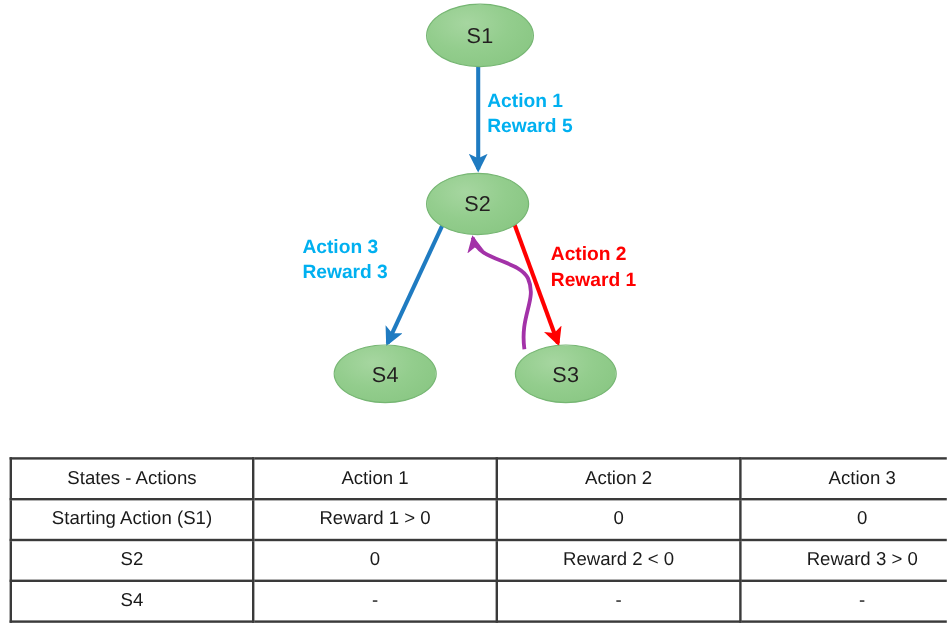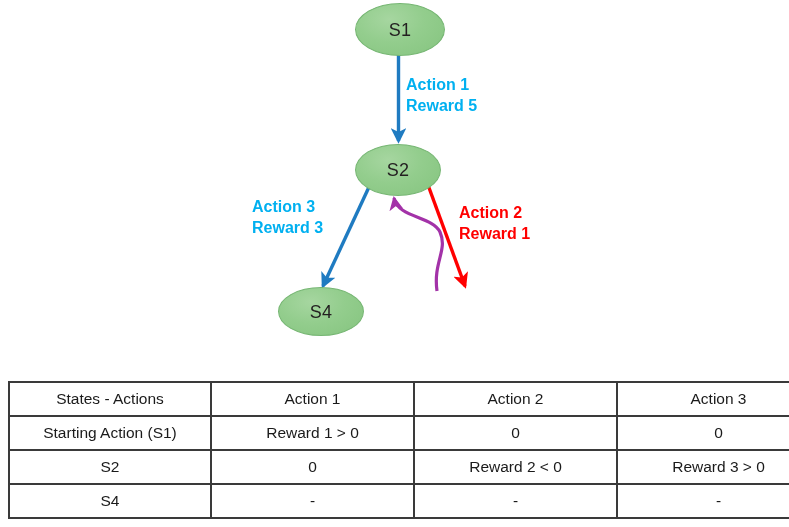--- a/index.html
+++ b/index.html
@@ -127,20 +127,23 @@
 
   <div class="state-node" id="node-s1">
     <span class="state-label">S1</span>
   </div>
   <div class="state-node" id="node-s2">
     <span class="state-label">S2</span>
   </div>
   <div class="state-node" id="node-s4">
     <span class="state-label">S4</span>
   </div>
+  <div class="state-node" id="node-s3">
+    <span class="state-label">S3</span>
+  </div>
 
   <div class="edge-label" id="label-action1">
     <div>Action 1</div>
     <div>Reward 5</div>
   </div>
   <div class="edge-label" id="label-action3">
     <div>Action 3</div>
     <div>Reward 3</div>
   </div>
   <div class="edge-label" id="label-action2">

